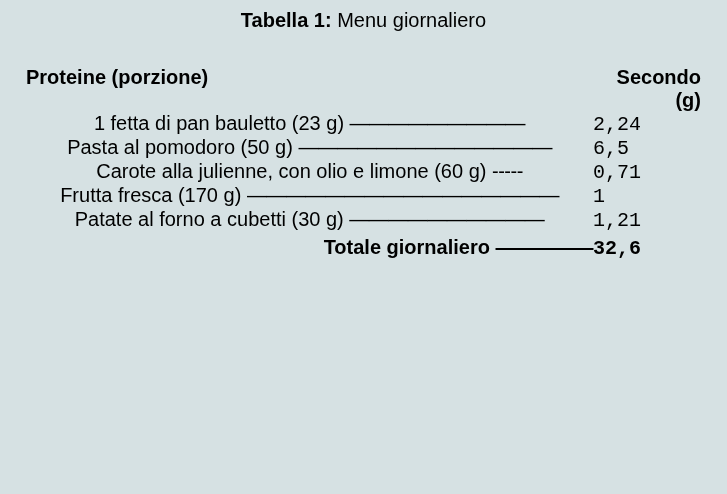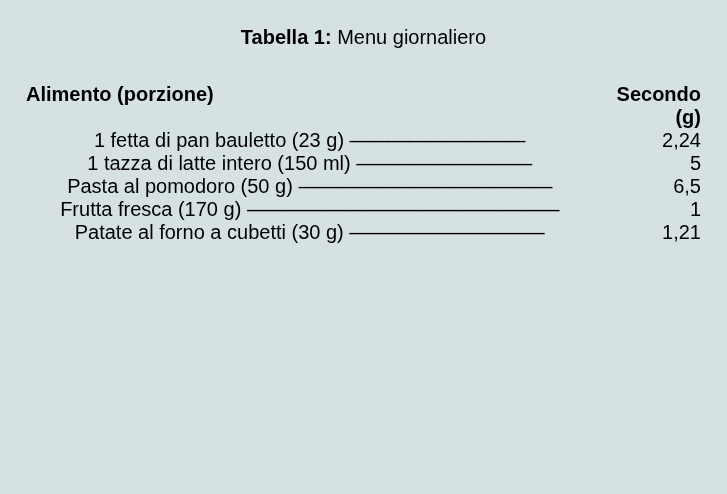--- a/index.html
+++ b/index.html
@@ -12,21 +12,21 @@
     background: #d6e1e3;
     font-family: "Liberation Sans", sans-serif;
     color: #000;
     overflow: hidden;
   }
   .page {
     position: relative;
     width: 727px;
     height: 366px;
     box-sizing: border-box;
-    padding: 18px 26px 0 26px;
+    padding: 1px 26px 0 26px;
   }
   .caption {
     text-align: center;
     font-size: 20px;
     margin-top: 8px;
     margin-bottom: 34px;
     white-space: nowrap;
   }
   .caption .caption-label {
     font-weight: bold;
@@ -54,24 +54,25 @@
   .head-prot {
     text-align: right;
     padding-right: 6px;
   }
   .food-cell {
     text-align: center;
     white-space: nowrap;
     padding-bottom: 8px;
   }
   .val-cell {
-    text-align: right;
+    text-align: left;
     width: 108px;
     white-space: nowrap;
     padding-bottom: 8px;
+    font-family: Liberation Mono, monospace;
   }
   .dashes {
     letter-spacing: -0.5px;
   }
   .total-row .food-cell {
     text-align: right;
     font-weight: bold;
     padding-top: 4px;
   }
   .total-row .val-cell {
@@ -87,41 +88,45 @@
 
 <div class="page">
 
   <div class="caption">
     <span class="caption-label">Tabella 1:</span><span class="caption-text"> Menu giornaliero</span>
   </div>
 
   <table class="menu">
     <thead>
       <tr class="head-row">
-        <th class="head-food">Alimento (porzione)</th>
+        <th class="head-food">Proteine (porzione)</th>
         <th class="head-prot">Secondo (g)</th>
       </tr>
     </thead>
     <tbody>
       <tr>
         <td class="food-cell"><span>1 fetta di pan bauletto  (23 g) </span><span class="dashes">—————————</span></td>
         <td class="val-cell">2,24</td>
       </tr>
       <tr>
-        <td class="food-cell"><span>1 tazza di latte intero (150 ml) </span><span class="dashes">—————————</span></td>
-        <td class="val-cell">5</td>
+        <td class="food-cell"><span>Pasta al pomodoro (50 g) </span><span class="dashes">—————————————</span></td>
+        <td class="val-cell">6,5</td>
       </tr>
       <tr>
-        <td class="food-cell"><span>Pasta al pomodoro (50 g) </span><span class="dashes">—————————————</span></td>
-        <td class="val-cell">6,5</td>
+        <td class="food-cell"><span>Carote alla julienne, con olio e limone (60 g) </span><span class="dashes">-----</span></td>
+        <td class="val-cell">0,71</td>
       </tr>
       <tr>
         <td class="food-cell"><span>Frutta fresca (170 g) </span><span class="dashes">————————————————</span></td>
         <td class="val-cell">1</td>
       </tr>
       <tr>
         <td class="food-cell"><span>Patate al forno a cubetti (30 g) </span><span class="dashes">——————————</span></td>
         <td class="val-cell">1,21</td>
       </tr>
+      <tr class="total-row">
+        <td class="food-cell"><span>Totale giornaliero </span><span class="dashes">—————</span></td>
+        <td class="val-cell">32,6</td>
+      </tr>
     </tbody>
   </table>
 
 </div>
 
 </body></html>

